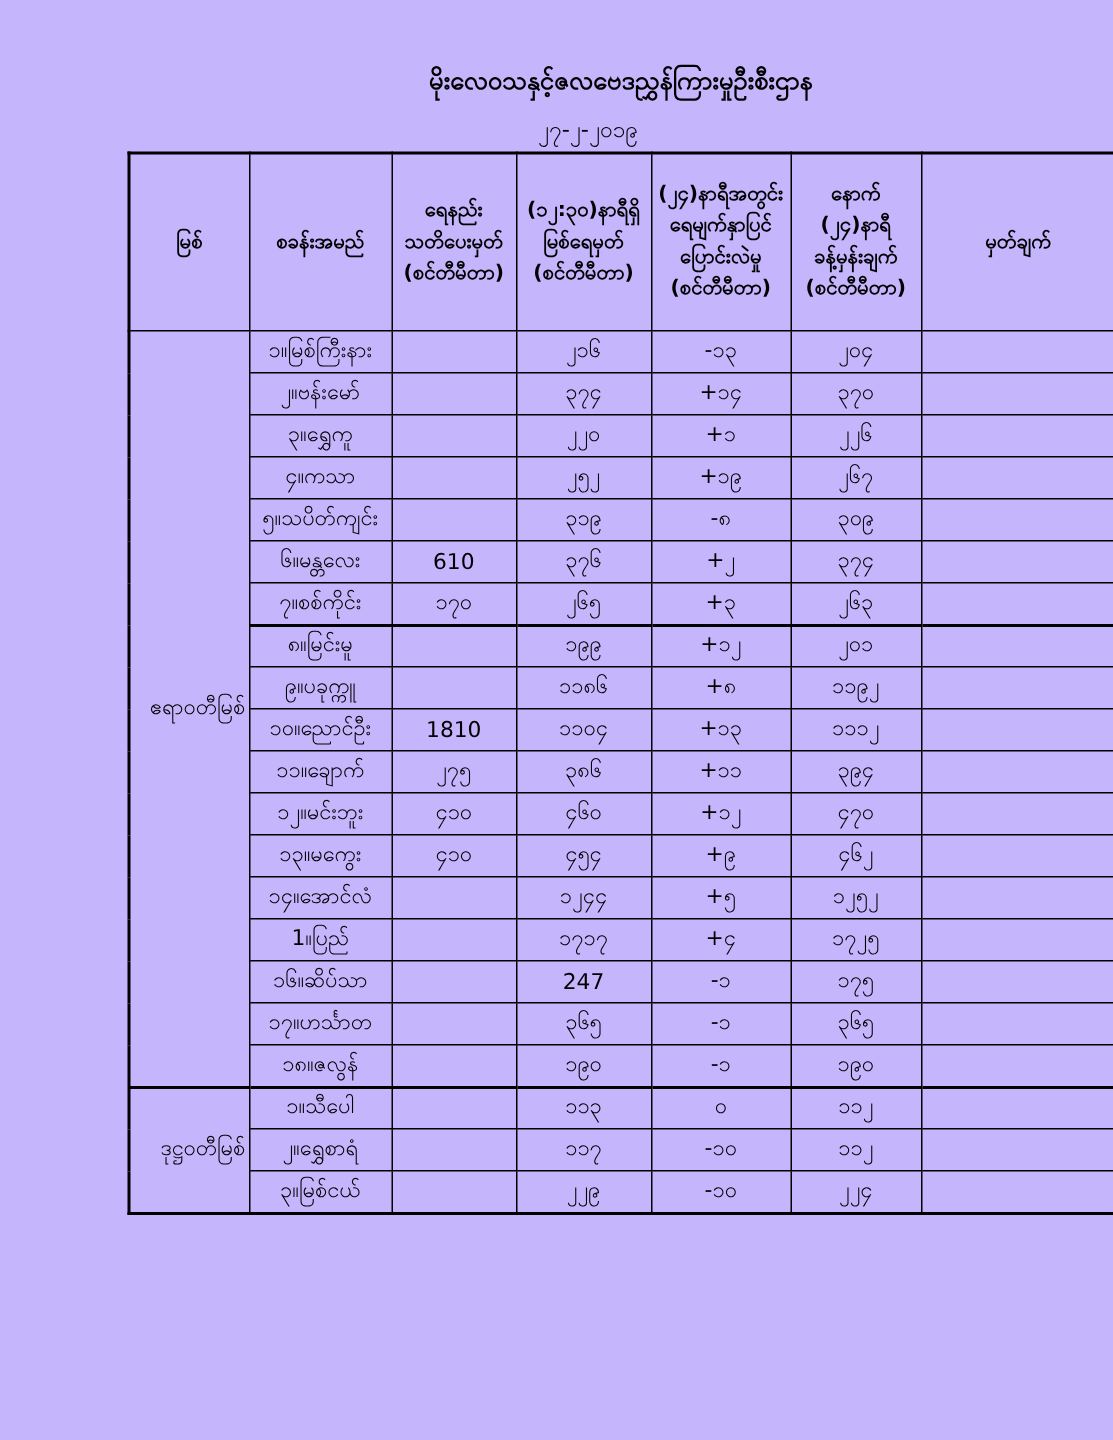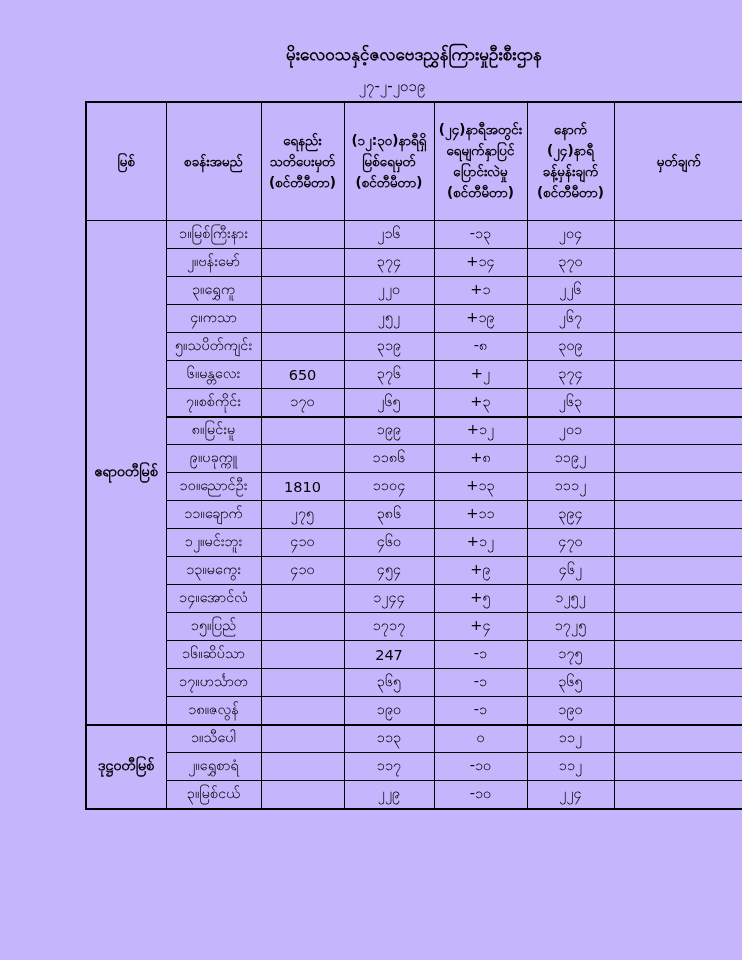--- a/index.html
+++ b/index.html
@@ -57,22 +57,22 @@
   }
   table.forecast td {
     height: 28px;
     font-size: 14.5px;
     vertical-align: middle;
     padding: 0 2px;
   }
   td.station { text-align: center; padding-left: 5px; }
   td.num     { text-align: center; }
   td.river-cell {
-    text-align: center;
-    font-weight: bold;
+    text-align: right;
+    font-weight: normal;
     font-size: 13px;
     padding: 0 1px;
   }
   tr.sep td { border-bottom: 2.5px solid #000; }
   tr.group-start td { border-top: 2.5px solid #000; }
 </style>
 </head>
 <body>
 
 <div class="page">
@@ -151,21 +151,21 @@
         <tr>
           <td class="station">၅။သပိတ်ကျင်း</td>
           <td class="num"></td>
           <td class="num">၃၁၉</td>
           <td class="num">-၈</td>
           <td class="num">၃၀၉</td>
           <td class="num"></td>
         </tr>
         <tr>
           <td class="station">၆။မန္တလေး</td>
-          <td class="num">650</td>
+          <td class="num">610</td>
           <td class="num">၃၇၆</td>
           <td class="num">+၂</td>
           <td class="num">၃၇၄</td>
           <td class="num"></td>
         </tr>
         <tr class="sep">
           <td class="station">၇။စစ်ကိုင်း</td>
           <td class="num">၁၇၀</td>
           <td class="num">၂၆၅</td>
           <td class="num">+၃</td>
@@ -222,21 +222,21 @@
         </tr>
         <tr>
           <td class="station">၁၄။အောင်လံ</td>
           <td class="num"></td>
           <td class="num">၁၂၄၄</td>
           <td class="num">+၅</td>
           <td class="num">၁၂၅၂</td>
           <td class="num"></td>
         </tr>
         <tr>
-          <td class="station">၁၅။ပြည်</td>
+          <td class="station">1။ပြည်</td>
           <td class="num"></td>
           <td class="num">၁၇၁၇</td>
           <td class="num">+၄</td>
           <td class="num">၁၇၂၅</td>
           <td class="num"></td>
         </tr>
         <tr>
           <td class="station">၁၆။ဆိပ်သာ</td>
           <td class="num"></td>
           <td class="num">247</td>

